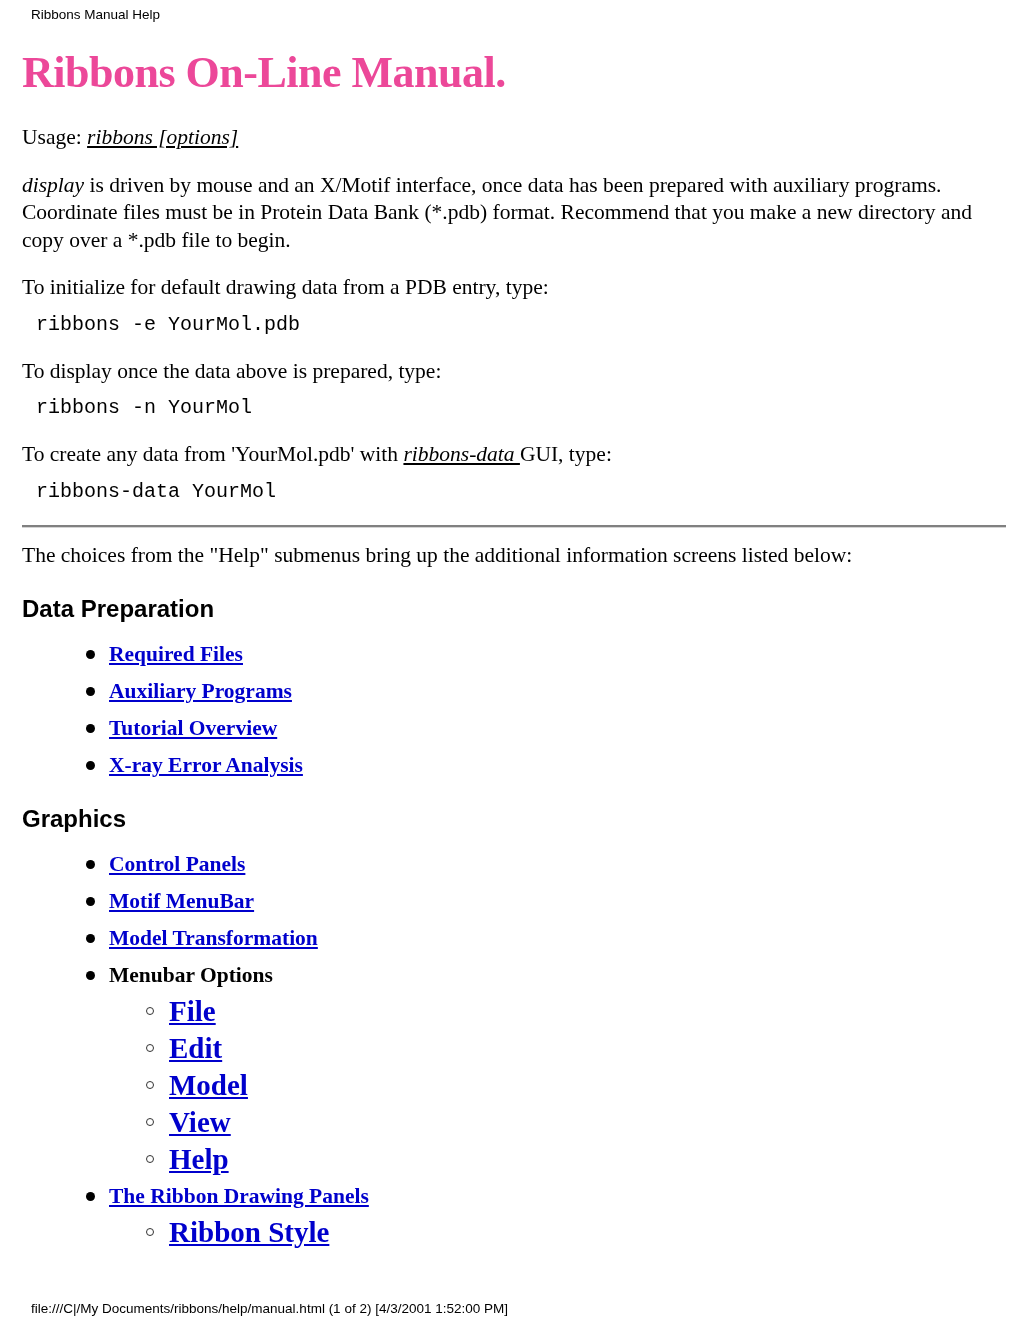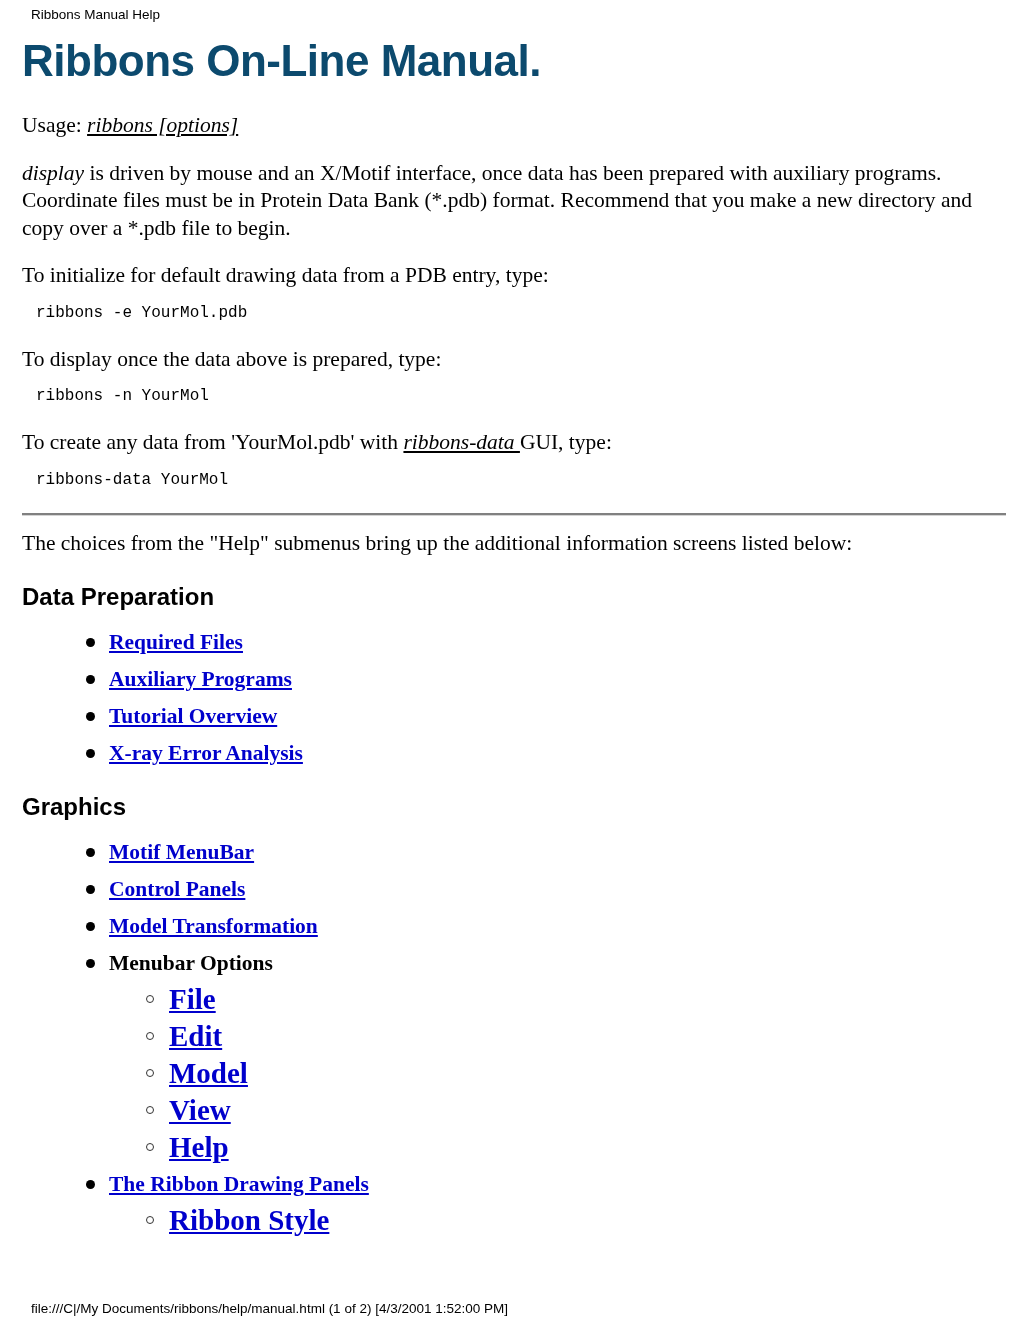--- a/index.html
+++ b/index.html
@@ -39,28 +39,28 @@
 
   
   .content {
     position: absolute;
     left: 18px;
     top: 32px;
     width: 984px;
   }
 
   h1.doc-title {
-    font-family: Liberation Sans, sans-serif;
+    font-family: Liberation Serif, serif;
     font-size: 44px;
     font-weight: bold;
     line-height: 50px;
     letter-spacing: -0.5px;
-    margin: 4px 0 26px 0;
-    padding: 0;
-    color: #0c4a6e;
+    margin: 16px 0 26px 0;
+    padding: 0;
+    color: #ec4899;
   }
 
   p.para {
     font-size: 21.5px;
     line-height: 27.5px;
     margin: 0 0 20px 0;
     padding: 0;
   }
   p.para.tight {
     margin-bottom: 10px;
@@ -69,21 +69,21 @@
   .i { font-style: italic; }
 
   a.link {
     color: #000000;
     text-decoration: underline;
     font-style: italic;
   }
 
   pre.code {
     font-family: "Liberation Mono", "DejaVu Sans Mono", monospace;
-    font-size: 16px;
+    font-size: 20px;
     line-height: 26px;
     margin: 0 0 20px 0;
     padding: 0 0 0 14px;
     color: #000;
     white-space: pre;
   }
 
   hr.rule {
     border: 0;
     border-top: 2px solid #808080;
@@ -230,25 +230,25 @@
         <span class="disc"></span>
         <a class="item" href="#">X-ray Error Analysis</a>
       </li>
     </ul>
 
     <h2 class="sect">Graphics</h2>
 
     <ul class="lvl1">
       <li>
         <span class="disc"></span>
+        <a class="item" href="#">Control Panels</a>
+      </li>
+      <li>
+        <span class="disc"></span>
         <a class="item" href="#">Motif MenuBar</a>
-      </li>
-      <li>
-        <span class="disc"></span>
-        <a class="item" href="#">Control Panels</a>
       </li>
       <li>
         <span class="disc"></span>
         <a class="item" href="#">Model Transformation</a>
       </li>
       <li>
         <span class="disc"></span>
         <span class="static-item">Menubar Options</span>
         <ul class="lvl2">
           <li>

